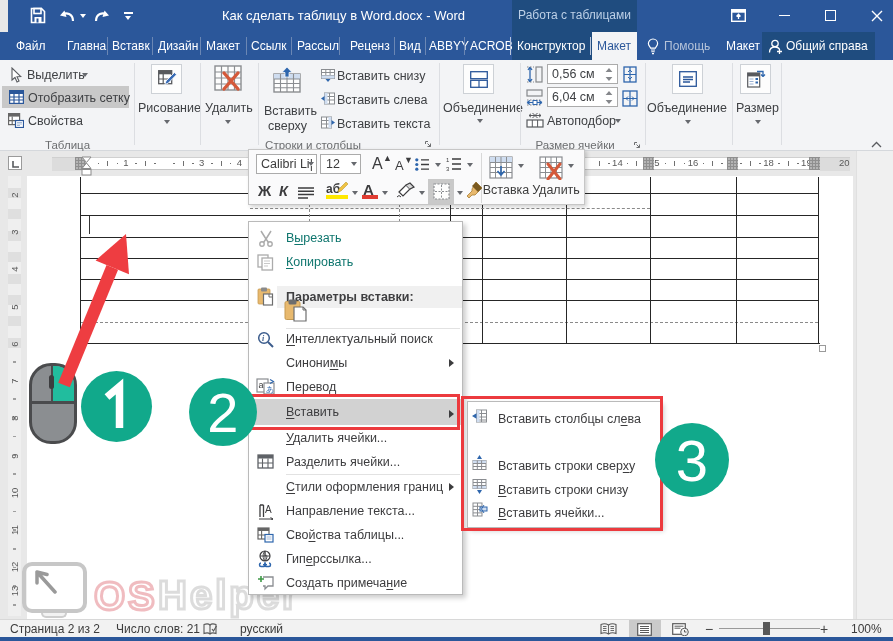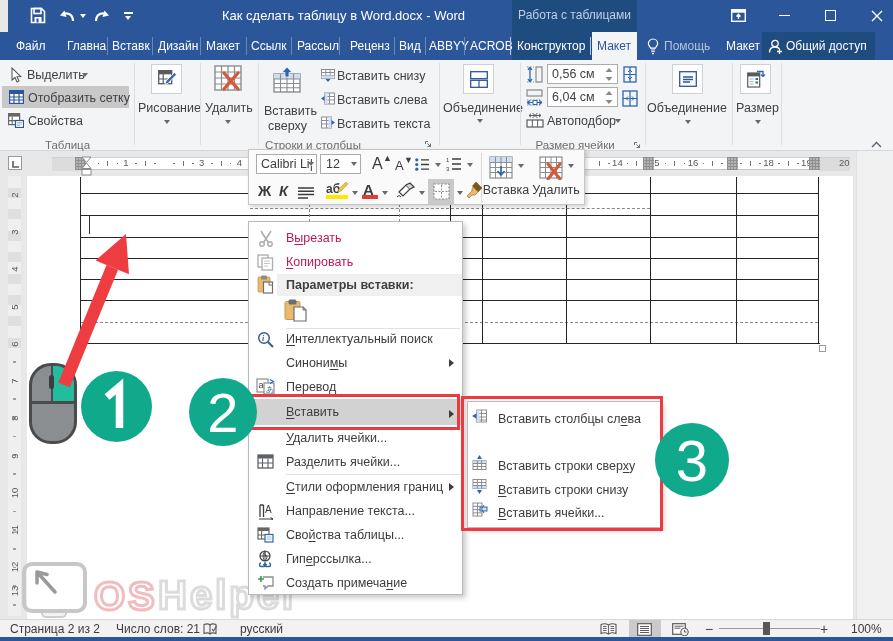--- a/index.html
+++ b/index.html
@@ -27,21 +27,21 @@
   .tdash { position:absolute; }
   
   #statusbar { position:absolute; left:0; top:619px; width:893px; height:18px; background:#f2f2f2; border-top:1px solid #d8d8d8; font-size:12px; color:#3c3c3c; }
   #bluestrip { position:absolute; left:0; top:637px; width:893px; height:4px; background:#2b579a; }
   
   #minibar { position:absolute; left:248px; top:149px; width:337px; height:56px; background:#fafafb; border:1px solid #c6c6c6; box-shadow:2px 2px 4px rgba(0,0,0,.18); }
   #ctxmenu { position:absolute; left:248px; top:221px; width:215px; height:374px; background:#fff; border:1px solid #bababa; box-shadow:3px 3px 5px rgba(0,0,0,.2); }
   #submenu { position:absolute; left:467px; top:401px; width:194px; height:127px; background:#fff; border:1px solid #bababa; box-shadow:3px 3px 5px rgba(0,0,0,.2); }
   .mi { position:absolute; left:0; width:100%; height:24px; font-size:12.5px; color:#3c3c3e; line-height:24px; }
   .mi .txt { position:absolute; left:37px; top:0; white-space:nowrap; }
-  .mi.dis { color:#be185d; }
+  .mi.dis { color:#0f766e; }
   .redbox { position:absolute; border:3px solid #ec3a3e; }
   .gcircle { position:absolute; border-radius:50%; background:#11a98b; color:#fff; text-align:center; }
   u { text-decoration:underline; text-underline-offset:2px; }
   .rn { position:absolute; top:0; height:12.5px; line-height:12.5px; transform:translateX(-50%); }
   .rd { position:absolute; top:5.5px; width:1.5px; height:1.5px; background:#707070; }
   .rl { position:absolute; top:3.5px; width:1px; height:5.5px; background:#707070; }
   .rcol { position:absolute; top:0; width:11px; height:12.5px; background:#b5b5b5; background-image:linear-gradient(90deg,#8f8f8f 1px,transparent 1px),linear-gradient(#8f8f8f 1px,transparent 1px); background-size:3px 3px; }
   .vb { position:absolute; left:0; width:13px; height:10px; background:#dfdfdf; }
   .vn { position:absolute; left:1px; writing-mode:vertical-rl; transform:rotate(180deg) translateY(50%); }
   .wmt { font-size:40px; font-weight:bold; letter-spacing:3px; opacity:0.8; }
@@ -116,21 +116,21 @@
       <path d="M4 12 h4 M4.3 13.8 h3.4 M5 15.6 h2" stroke="#fff" stroke-width="1.1" fill="none"></path>
     </svg>
   <div class="tab" style="left:664px;color:#b5c3d9">Помощь</div>
   <div class="tab" style="left:726px">Макет</div>
   <div class="abs" style="left:762px;top:0;width:113px;height:28px;background:#1f4c7f"></div>
   <svg class="abs" style="left:768px;top:7px" width="16" height="15" viewBox="0 0 16 15">
       <circle cx="7" cy="4.5" r="3.2" fill="none" stroke="#fff" stroke-width="1.3"></circle>
       <path d="M1.5 13.5 c0-3.6 2.5-5.5 5.5-5.5 2 0 3.6.8 4.5 2" fill="none" stroke="#fff" stroke-width="1.3"></path>
       <path d="M11.5 10 v5 M9 12.5 h5" stroke="#fff" stroke-width="1.3"></path>
     </svg>
-  <div class="tab" style="left:786px">Общий доступ</div>
+  <div class="tab" style="left:786px">Общий справа</div>
 </div>
 
 <div id="ribbon">
 
   <svg class="abs" style="left:10px;top:7px" width="12" height="17" viewBox="0 0 12 17">
       <path d="M2 1 L2 13 L5 10.5 L7 15 L9 14 L7 9.8 L10.8 9.5 Z" fill="#fff" stroke="#5a5c60" stroke-width="1.1"></path>
     </svg>
   <div class="abs rtext" style="left:27px;top:8px">Выделить</div>
   <div class="caret" style="left:82px;top:13px"></div>
   <div class="abs" style="left:2px;top:26px;width:127px;height:22px;background:#c8c8c8"></div>
@@ -500,21 +500,21 @@
       <span class="txt">В<u>ы</u>резать</span>
     </div>
   <div class="mi dis" style="top:27.5px">
       <svg class="abs" style="left:8px;top:4px" width="17" height="17" viewBox="0 0 17 17">
         <rect x="1" y="1" width="10" height="12" fill="#fff" stroke="#ababab" stroke-width="1.3"></rect>
         <rect x="5" y="4" width="10.5" height="12" fill="#fff" stroke="#ababab" stroke-width="1.3"></rect>
         <path d="M7 7 h6 M7 9.5 h6 M7 12 h4" stroke="#c9c9c9"></path>
       </svg>
       <span class="txt"><u>К</u>опировать</span>
     </div>
-  <div class="mi" style="top:52px;height:22px;line-height:22px">
+  <div class="mi" style="top:64px;height:22px;line-height:22px">
       <div class="abs" style="left:28px;top:0;width:185px;height:22px;background:#f0f0f0"></div>
       <svg class="abs" style="left:8px;top:1px" width="19" height="20" viewBox="0 0 19 20">
         <rect x="1" y="2" width="12" height="15" rx="1" fill="#e8b96e" stroke="#c69a50" stroke-width="0.8"></rect>
         <rect x="4" y="0.5" width="6" height="4" rx="1" fill="#8a8a8a"></rect>
         <rect x="6.5" y="7" width="9" height="11" fill="#fff" stroke="#6e6e6e" stroke-width="1.2"></rect>
         <path d="M12 7 V10 H15.5" fill="none" stroke="#6e6e6e" stroke-width="1"></path>
       </svg>
       <span class="txt" style="font-weight:bold;color:#3f3f41">Параметры вставки:</span>
     </div>
   <div class="abs" style="left:35px;top:77px;width:24px;height:23px"><svg width="24" height="23" viewBox="0 0 24 23">

